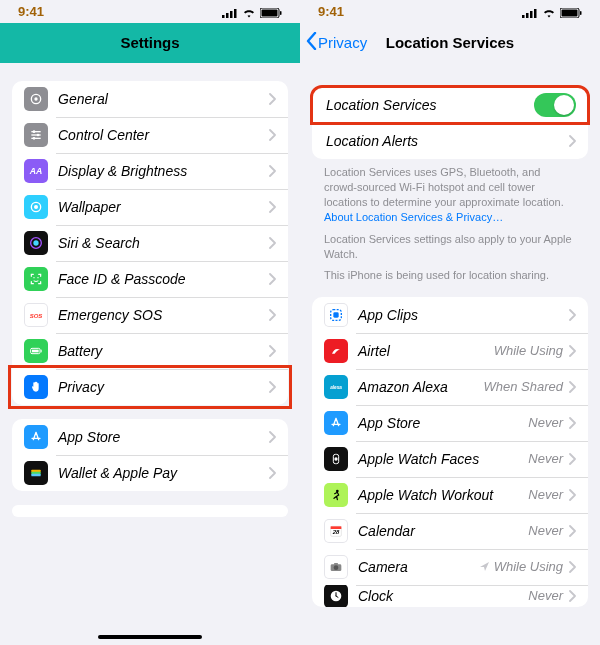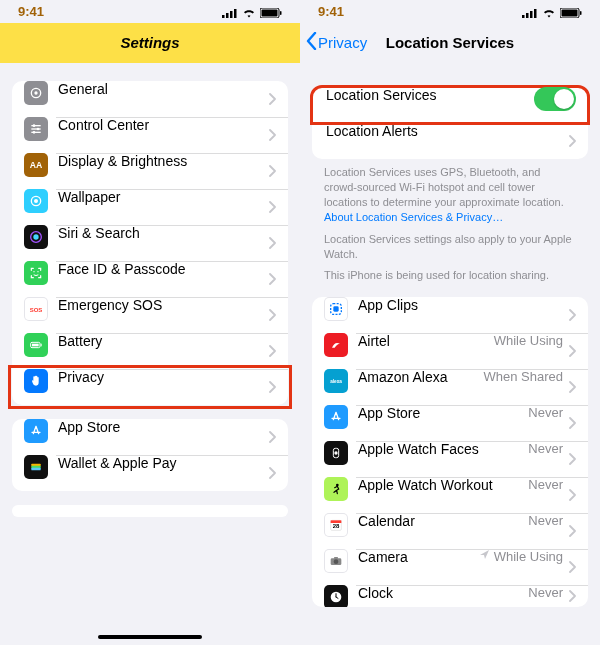--- a/index.html
+++ b/index.html
@@ -44,24 +44,25 @@
   overflow: hidden;
   flex: 1;
   padding-top: 4px;
 }
 .group {
   margin: 14px 12px 0;
   background: #fff;
   border-radius: 10px;
 }
 .row {
-  display: flex; 
+  display: flex; align-items: center;
   height: 36px;
   padding: 0 12px;
   position: relative;
+  font-style: italic;
 }
 .row + .row::before {
   content: "";
   position: absolute; top: 0; left: 44px; right: 0;
   height: 1px;
   background: rgba(60,60,67,0.18);
 }
 .row .icon {
   width: 24px; height: 24px;
   border-radius: 5px;
@@ -110,21 +111,21 @@
   background: #fff;
   box-shadow: 0 1px 2px rgba(0,0,0,0.2);
 }
 .home-indicator {
   position: absolute; bottom: 6px; left: 50%;
   transform: translateX(-50%);
   width: 104px; height: 4px;
   border-radius: 2px;
   background: #000;
 }
-.screen.left .nav-bar { background: #fde047; font-style: italic; }
+.screen.left .nav-bar { background: #14b8a6; }
 .screen.right .group.first { margin-top: 20px; }
 .row.noicon { padding-left: 14px; }
 .group.tight .row { height: 36px; }
 .icon svg { width: 16px; height: 16px; }
 .last-partial { height: 22px !important; overflow: hidden; }
 </style>
 </head>
 <body>
 
 <div class="screen left">
@@ -184,21 +185,21 @@
             </svg>
           </div>
       <div class="label">Control Center</div>
       <span class="chev">
             <svg width="7" height="12" viewBox="0 0 7 12">
               <path d="M1 1 L6 6 L1 11" stroke="#c7c7cc" stroke-width="1.8" fill="none" stroke-linecap="round" stroke-linejoin="round"></path>
             </svg>
           </span>
     </div>
         <div class="row">
-      <div class="icon" style="background:#a16207;">
+      <div class="icon" style="background:#8b5cf6;">
             <svg viewBox="0 0 24 24">
               <text x="12" y="17" text-anchor="middle" font-size="13" font-weight="700" fill="#fff" font-family="sans-serif">AA</text>
             </svg>
           </div>
       <div class="label">Display &amp; Brightness</div>
       <span class="chev">
             <svg width="7" height="12" viewBox="0 0 7 12">
               <path d="M1 1 L6 6 L1 11" stroke="#c7c7cc" stroke-width="1.8" fill="none" stroke-linecap="round" stroke-linejoin="round"></path>
             </svg>
           </span>

